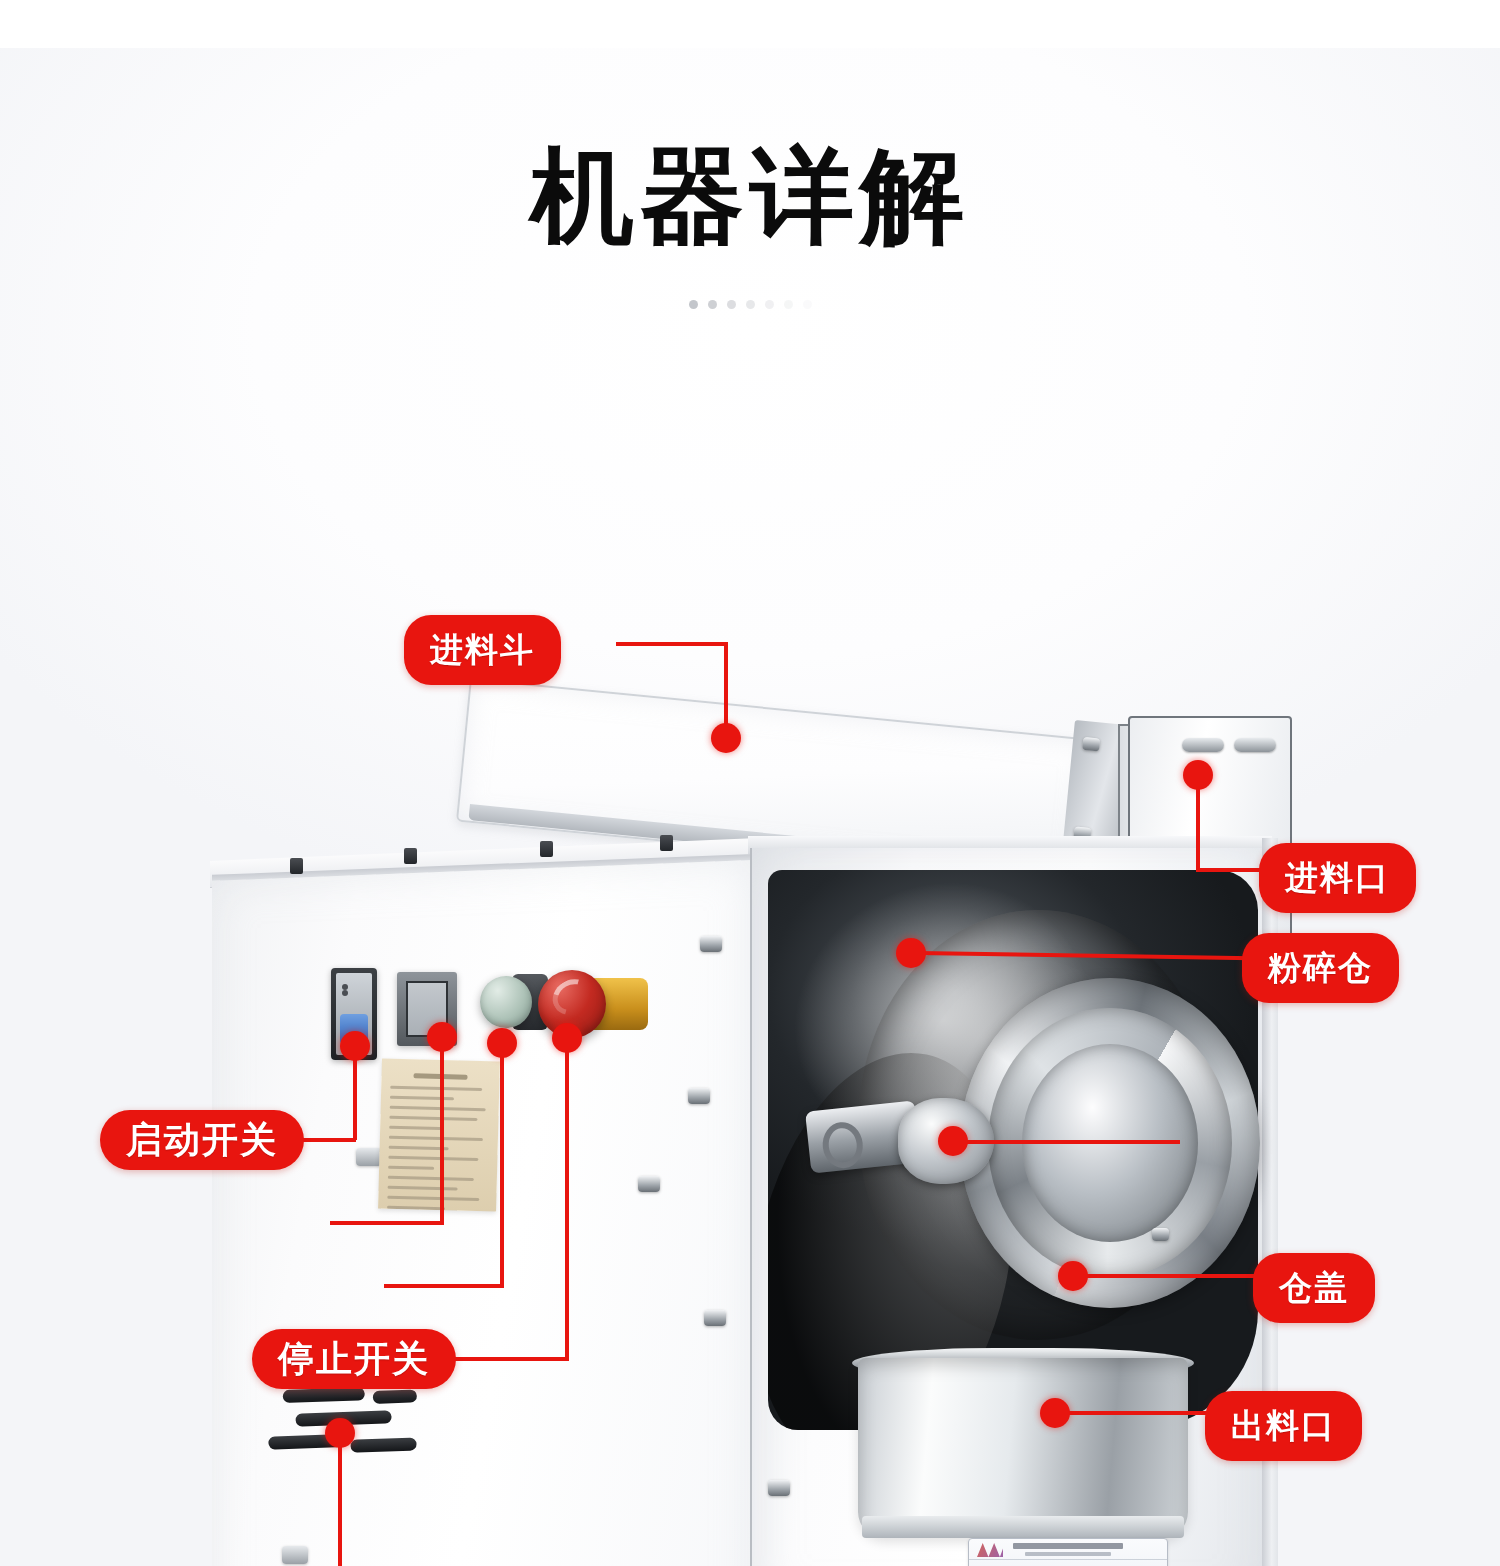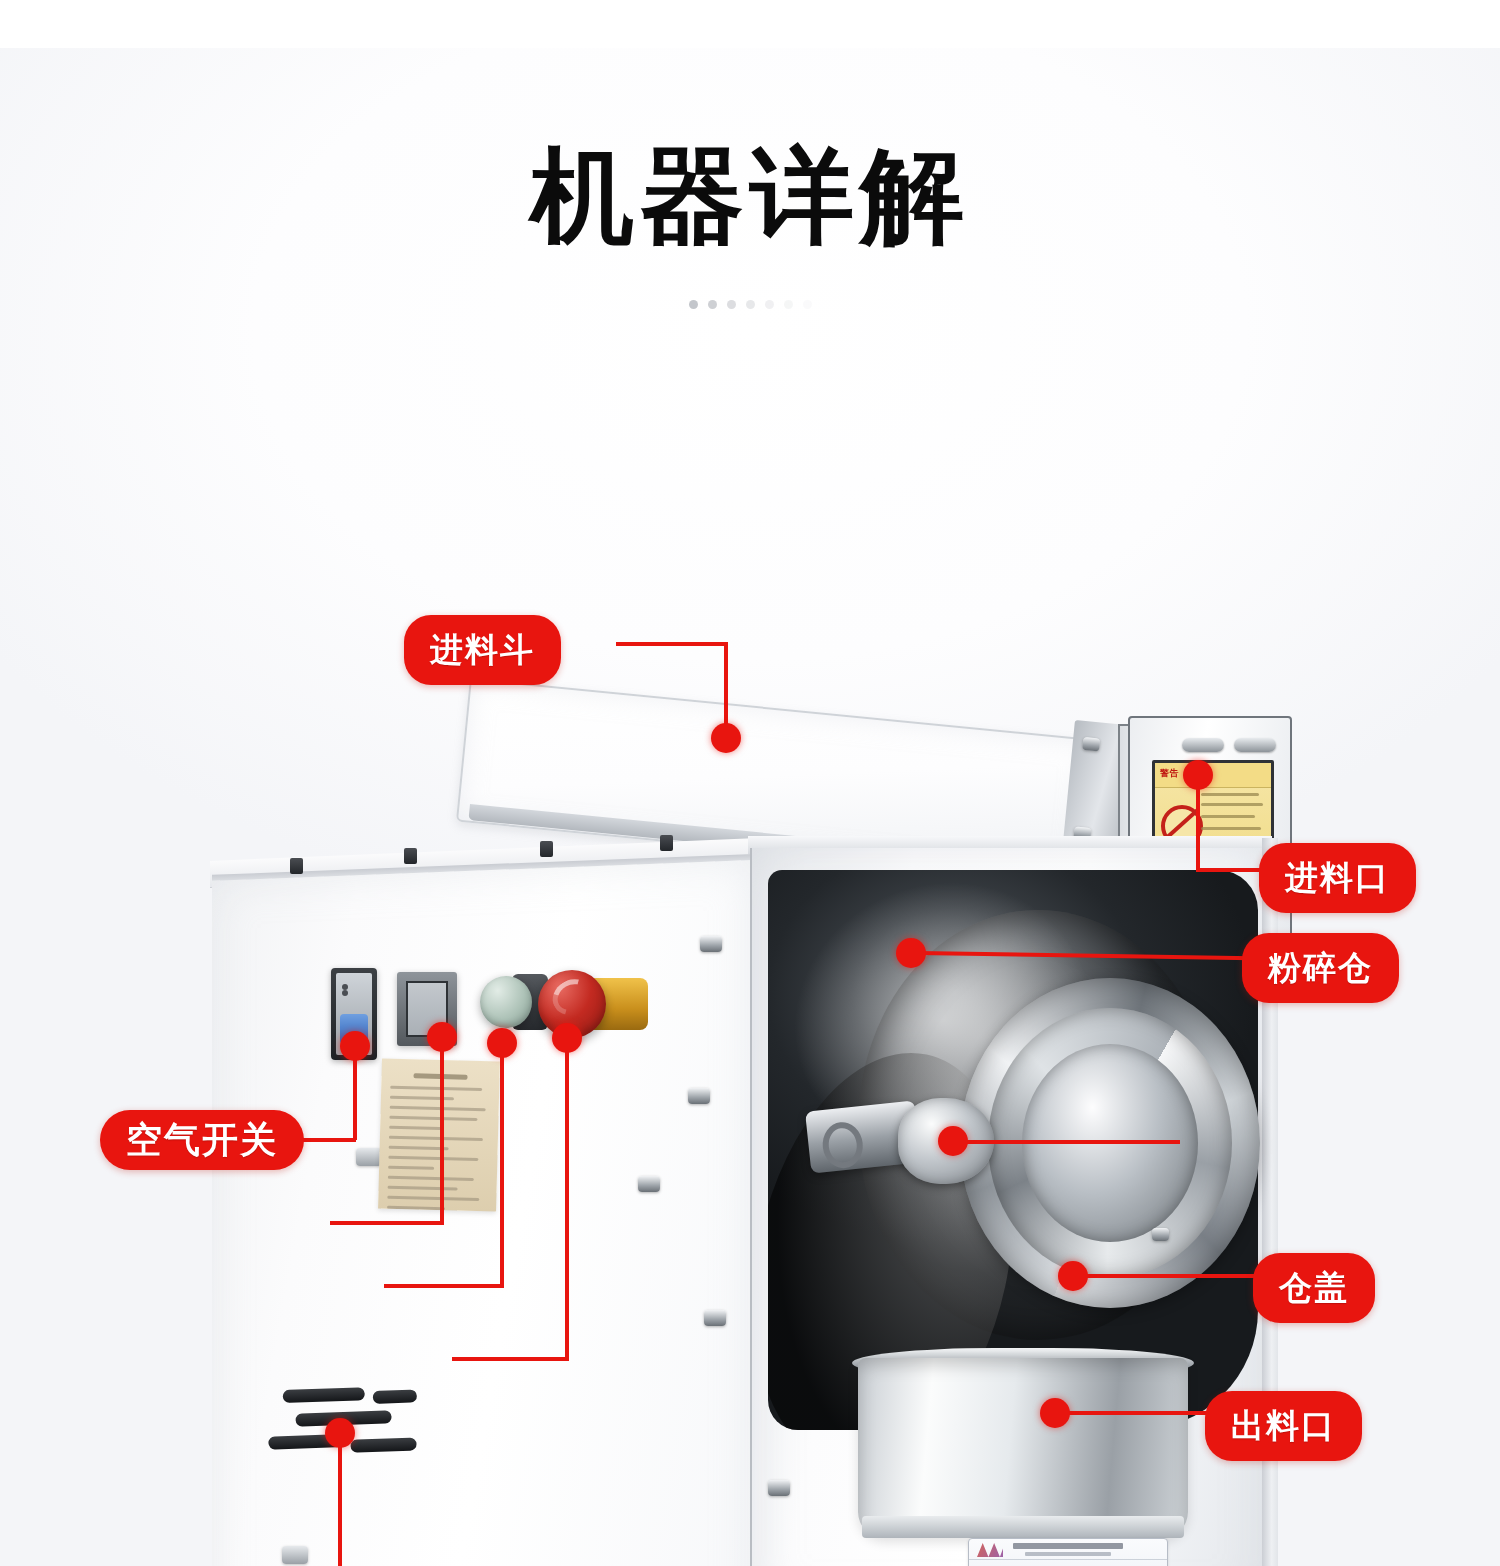--- a/index.html
+++ b/index.html
@@ -387,32 +387,20 @@
     <div class="hopper-edge"></div>
     <div class="hopper-cap">
       <div class="bolt sm" style="top:16px;"></div>
       <div class="bolt sm" style="top:106px;"></div>
     </div>
 
     <div class="inlet-left"></div>
     <div class="inlet-box"></div>
     <div class="inlet-latch" style="left:1182px;"></div>
     <div class="inlet-latch" style="left:1234px;"></div>
-    <div class="warn">
-      <div class="warn-hd">警告</div>
-      <div class="warn-ico"></div>
-      <div class="warn-ln" style="top:30px;width:58px;"></div>
-      <div class="warn-ln" style="top:40px;width:62px;"></div>
-      <div class="warn-ln" style="top:52px;width:54px;"></div>
-      <div class="warn-ln" style="top:64px;width:60px;"></div>
-      <div class="warn-ln" style="top:76px;width:50px;"></div>
-      <div class="warn-ln" style="top:92px;left:14px;width:86px;"></div>
-      <div class="warn-ln" style="top:104px;left:14px;width:78px;"></div>
-      <div class="warn-ln" style="top:116px;left:14px;width:88px;"></div>
-    </div>
 
     <div class="cab-left-top"></div>
     <div class="cab-left-lip"></div>
     <div class="cab-left"></div>
     <div class="hinge" style="left:290px;top:810px;"></div>
     <div class="hinge" style="left:404px;top:800px;"></div>
     <div class="hinge" style="left:540px;top:793px;"></div>
     <div class="hinge" style="left:660px;top:787px;"></div>
     <div class="knob" style="left:356px;top:1100px;"></div>
     <div class="knob" style="left:282px;top:1498px;"></div>
@@ -529,31 +517,32 @@
   <div class="ln h" style="left:1080px;top:1226px;width:200px;"></div>
   <div class="pill" style="left:1253px;top:1205px;">仓盖</div>
 
   <div class="dot" style="left:1040px;top:1350px;"></div>
   <div class="ln h" style="left:1062px;top:1363px;width:200px;"></div>
   <div class="pill" style="left:1205px;top:1343px;">出料口</div>
 
   <div class="dot" style="left:340px;top:983px;"></div>
   <div class="ln v" style="left:353px;top:1008px;height:84px;"></div>
   <div class="ln h" style="left:284px;top:1090px;width:72px;"></div>
-  <div class="pill big" style="left:100px;top:1062px;">空气开关</div>
+  <div class="pill big" style="left:100px;top:1062px;">启动开关</div>
 
   <div class="dot" style="left:427px;top:974px;"></div>
   <div class="ln v" style="left:440px;top:1000px;height:176px;"></div>
   <div class="ln h" style="left:330px;top:1173px;width:114px;"></div>
 
   <div class="dot" style="left:487px;top:980px;"></div>
   <div class="ln v" style="left:500px;top:1006px;height:232px;"></div>
   <div class="ln h" style="left:384px;top:1236px;width:120px;"></div>
 
   <div class="dot" style="left:552px;top:975px;"></div>
   <div class="ln v" style="left:565px;top:1001px;height:312px;"></div>
   <div class="ln h" style="left:452px;top:1309px;width:117px;"></div>
+  <div class="pill big" style="left:252px;top:1281px;">停止开关</div>
 
   <div class="dot" style="left:325px;top:1370px;"></div>
   <div class="ln v" style="left:338px;top:1396px;height:170px;"></div>
   <div class="pill big" style="left:62px;top:1538px;">散热孔</div>
 
 </div>
 
 </body></html>

